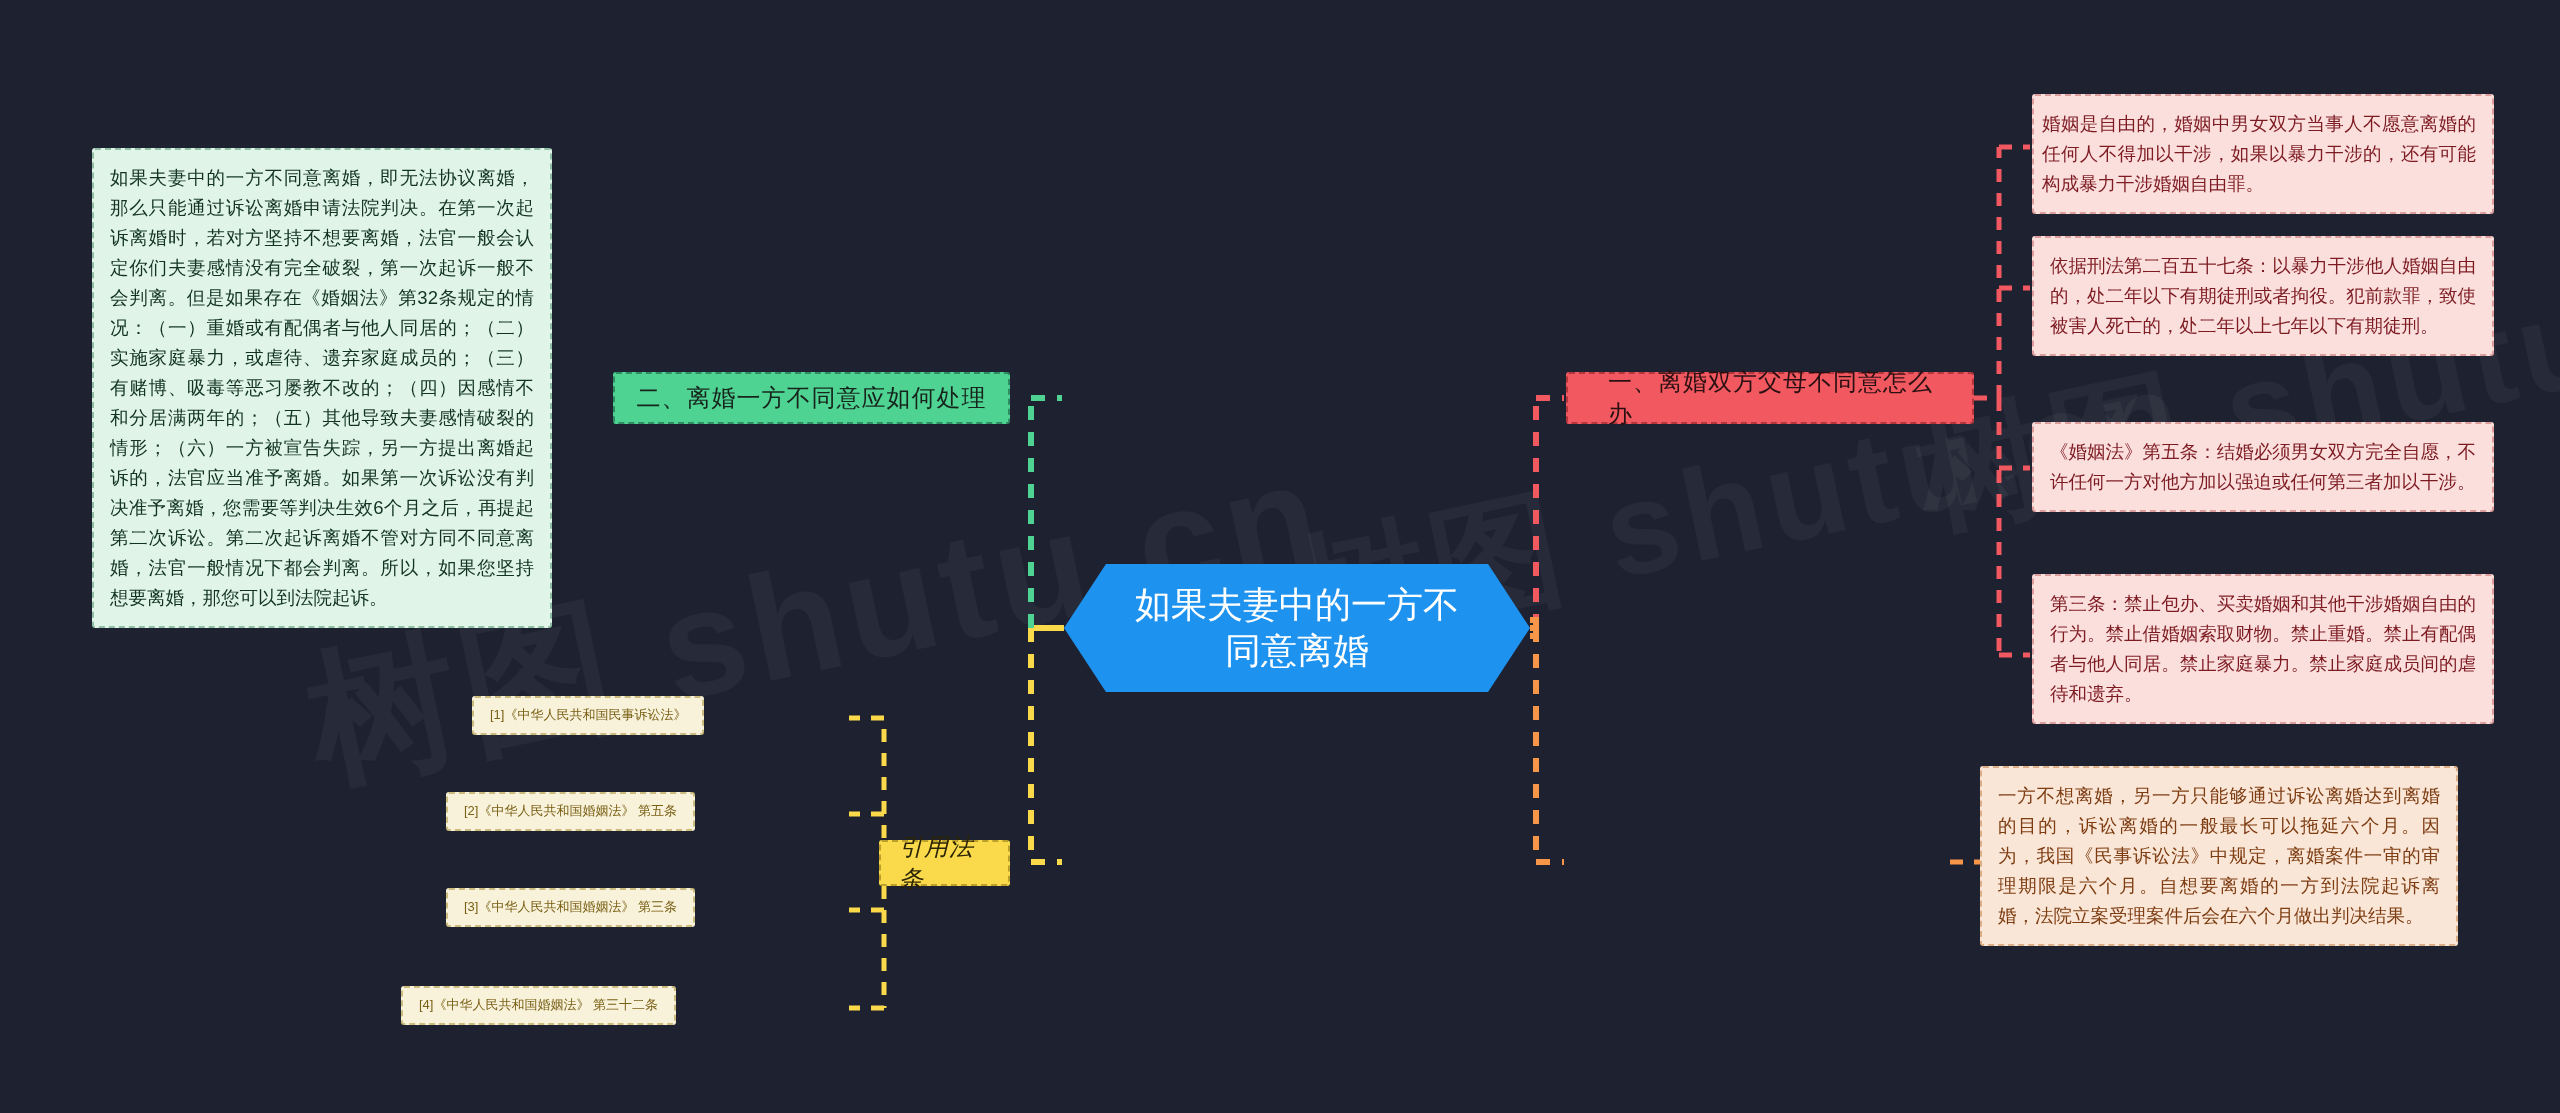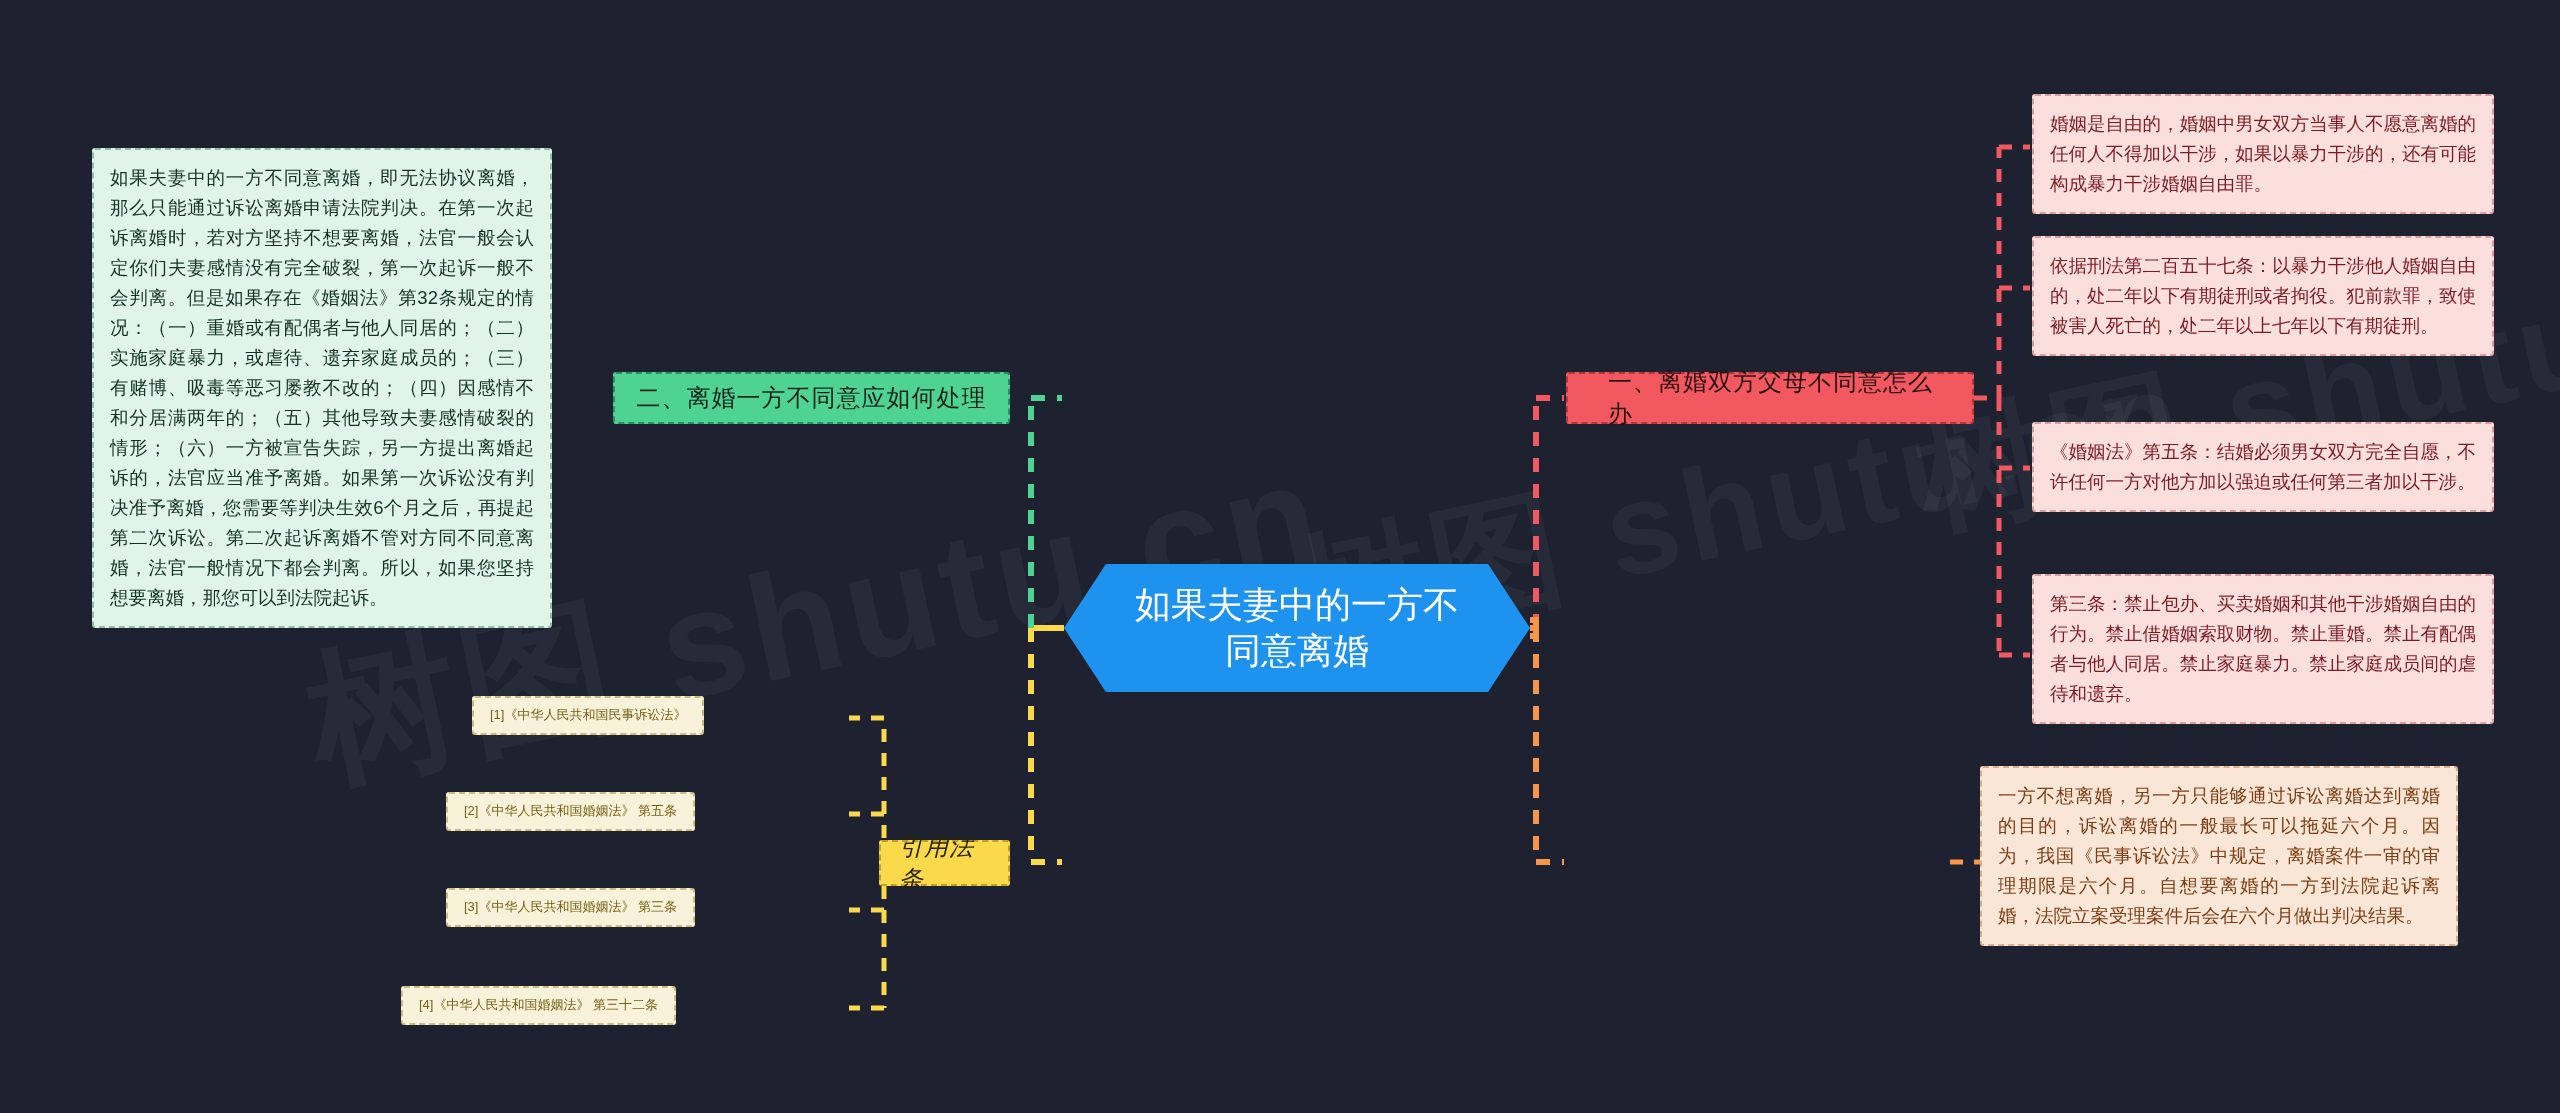--- a/index.html
+++ b/index.html
@@ -195,21 +195,21 @@
     <span>[3]《中华人民共和国婚姻法》 第三条</span>
   </div>
   <div class="card cream" style="left:401px; top:986px;">
     <span>[4]《中华人民共和国婚姻法》 第三十二条</span>
   </div>
 
   <div class="pill red" style="left:1566px; top:372px; width:408px; height:52px;">
     <span>一、离婚双方父母不同意怎么办</span>
   </div>
 
-  <div class="card pink" style="left:2032px; top:94px; width:462px;">
+  <div class="card pink" style="left:2032px; top:94px; width:462px;padding-left:8px;">
     <span>婚姻是自由的，婚姻中男女双方当事人不愿意离婚的任何人不得加以干涉，如果以暴力干涉的，还有可能构成暴力干涉婚姻自由罪。</span>
   </div>
   <div class="card pink" style="left:2032px; top:236px; width:462px;">
     <span>依据刑法第二百五十七条：以暴力干涉他人婚姻自由的，处二年以下有期徒刑或者拘役。犯前款罪，致使被害人死亡的，处二年以上七年以下有期徒刑。</span>
   </div>
   <div class="card pink" style="left:2032px; top:422px; width:462px;">
     <span>《婚姻法》第五条：结婚必须男女双方完全自愿，不许任何一方对他方加以强迫或任何第三者加以干涉。</span>
   </div>
   <div class="card pink" style="left:2032px; top:574px; width:462px;">
     <span>第三条：禁止包办、买卖婚姻和其他干涉婚姻自由的行为。禁止借婚姻索取财物。禁止重婚。禁止有配偶者与他人同居。禁止家庭暴力。禁止家庭成员间的虐待和遗弃。</span>

